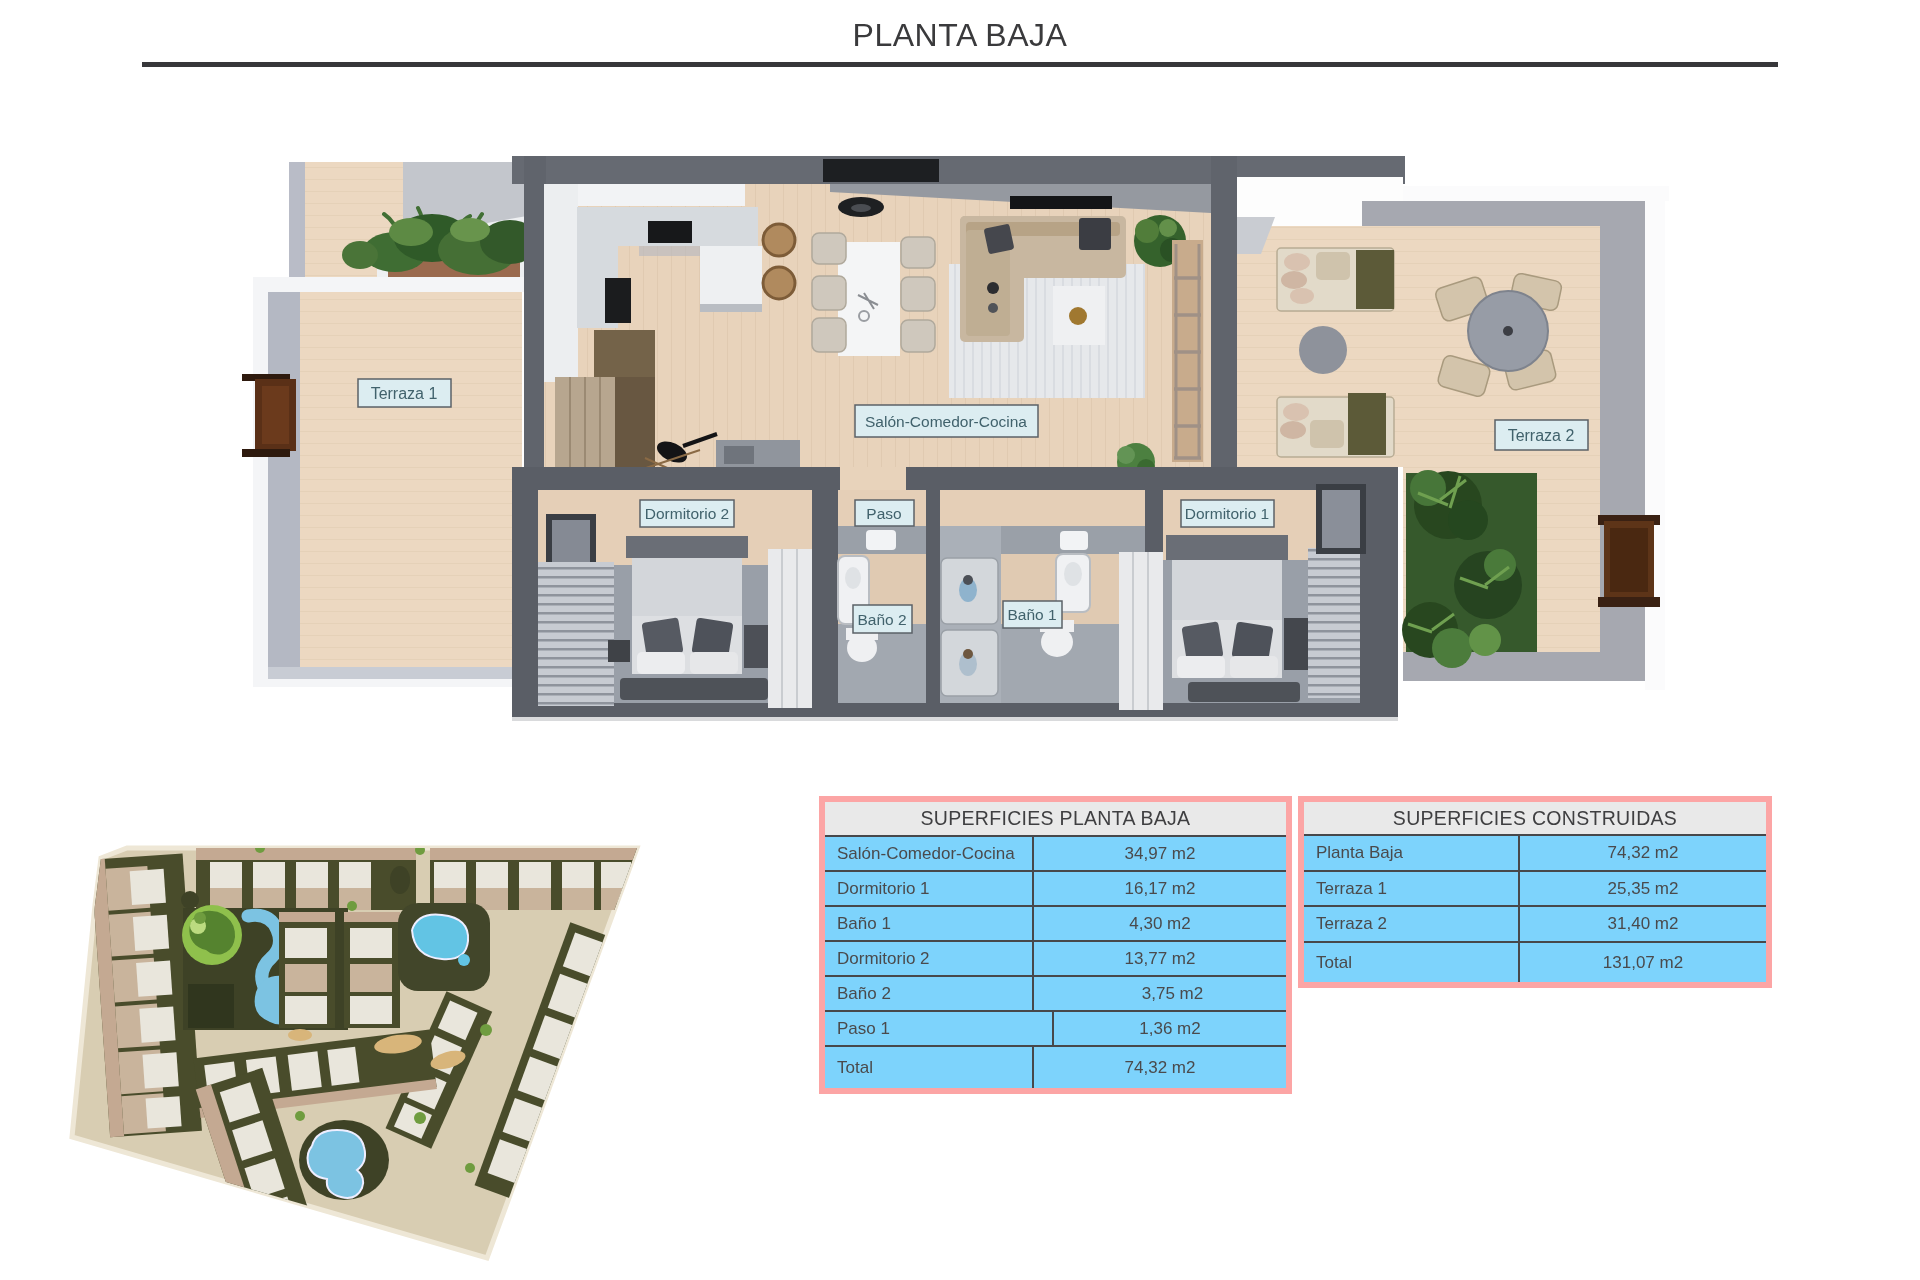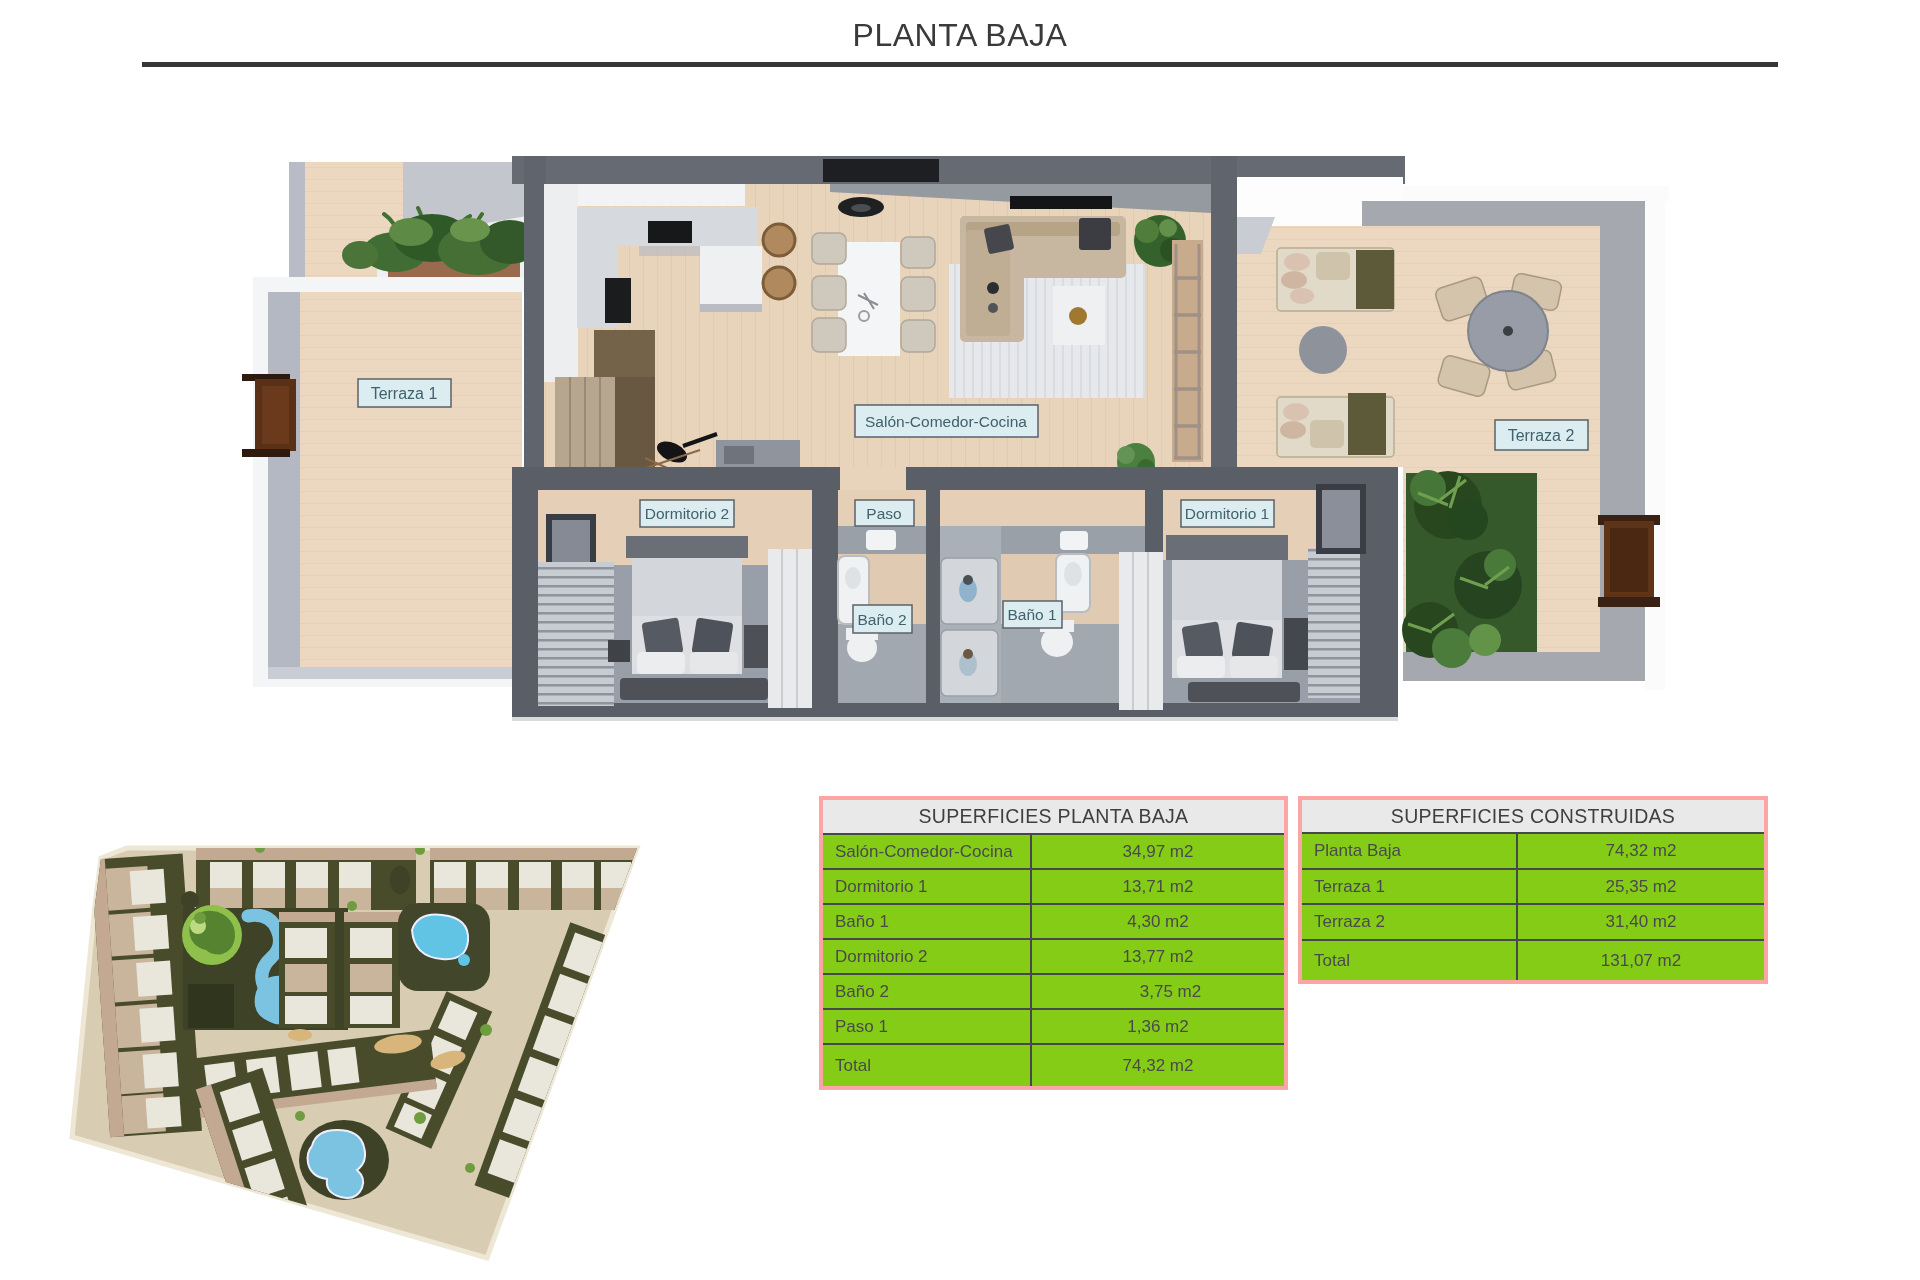--- a/index.html
+++ b/index.html
@@ -1,18 +1,18 @@
 <!DOCTYPE html>
 <html><head>
 <meta charset="utf-8">
 <style>
   html,body{margin:0;padding:0;background:#ffffff;width:1920px;height:1280px;overflow:hidden;}
   body{font-family:"Liberation Sans", sans-serif;position:relative;}
   .abs{position:absolute;}
-  .stbl{position:absolute;border:4px solid #fca5a5;background:#84cc16;}
+  .stbl{position:absolute;border:6px solid #fca5a5;background:#7dd3fc;}
   .stbl .hdr{background:#e9e9e9;border-bottom:2px solid #47484b;text-align:center;color:#3f3f41;
     font-size:19.5px;letter-spacing:0.3px;}
   .stbl .row{border-bottom:2px solid #47484b;color:#4a4a4c;font-size:17px;display:flex;white-space:nowrap;}
   .stbl .row:last-child{border-bottom:none;}
   .c1{border-right:2px solid #47484b;display:flex;align-items:center;padding-left:12px;box-sizing:border-box;}
   .c2{display:flex;align-items:center;justify-content:center;box-sizing:border-box;}
 </style>
 </head>
 <body>
 
@@ -593,36 +593,36 @@
 </svg>
 
 <div class="stbl" style="left:819px;top:796px;width:461px;">
   <div class="hdr" style="height:33px;line-height:33px;">SUPERFICIES PLANTA BAJA</div>
   <div class="row" style="height:33px;">
       <div class="c1" style="width:209px;">Salón-Comedor-Cocina</div>
       <div class="c2" style="flex:1;">34,97 m2</div>
     </div>
   <div class="row" style="height:33px;">
       <div class="c1" style="width:209px;">Dormitorio 1</div>
-      <div class="c2" style="flex:1;">13,71 m2</div>
+      <div class="c2" style="flex:1;">16,17 m2</div>
     </div>
   <div class="row" style="height:33px;">
       <div class="c1" style="width:209px;">Baño 1</div>
       <div class="c2" style="flex:1;">4,30 m2</div>
     </div>
   <div class="row" style="height:33px;">
       <div class="c1" style="width:209px;">Dormitorio 2</div>
       <div class="c2" style="flex:1;">13,77 m2</div>
     </div>
   <div class="row" style="height:33px;">
       <div class="c1" style="width:209px;">Baño 2</div>
       <div class="c2" style="flex:1;padding-left:25px;">3,75 m2</div>
     </div>
   <div class="row" style="height:33px;">
-      <div class="c1" style="width:209px;">Paso 1</div>
+      <div class="c1" style="width:229px;">Paso 1</div>
       <div class="c2" style="flex:1;border-radius:15px;">1,36 m2</div>
     </div>
   <div class="row" style="height:41px;">
       <div class="c1" style="width:209px;">Total</div>
       <div class="c2" style="flex:1;">74,32 m2</div>
     </div>
 </div>
 
 <div class="stbl" style="left:1298px;top:796px;width:462px;">
   <div class="hdr" style="height:32px;line-height:32px;">SUPERFICIES CONSTRUIDAS</div>

